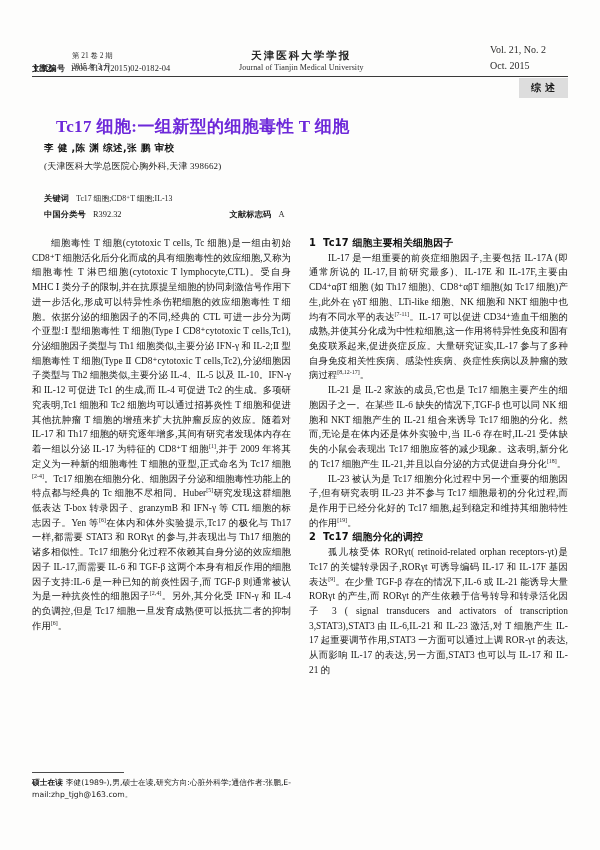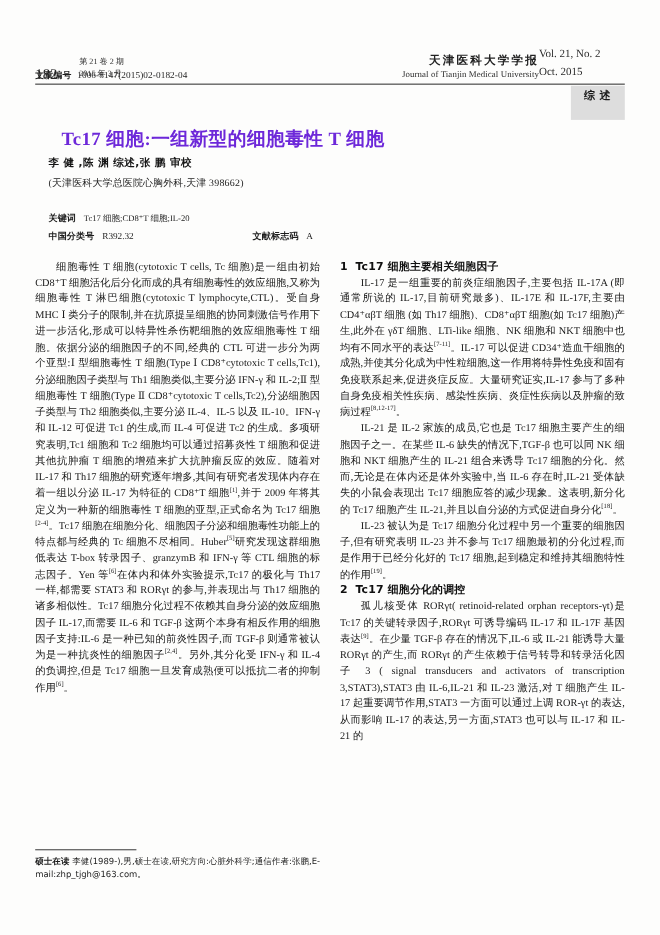--- a/index.html
+++ b/index.html
@@ -46,21 +46,21 @@
   .issue-cn {
     font-size: 7.4px;
     line-height: 1.45;
     color: #2b2b2b;
     margin-left: 4px;
     margin-bottom: 1px;
     white-space: nowrap;
   }
   .journal-block {
     flex: 1;
-    text-align: right;
+    text-align: center;
     margin-bottom: 1px;
   }
   .journal-cn {
     font-size: 10.5px;
     letter-spacing: 2px;
     font-weight: bold;
     color: #222;
     font-family: "DejaVu Serif", "Liberation Serif", serif;
     line-height: 1.25;
   }
@@ -103,21 +103,21 @@
   .category-badge {
     position: absolute;
     right: 32px;
     top: 78px;
     background: #dddddd;
     color: #1a1a1a;
     font-size: 10px;
     font-weight: bold;
     font-family: "DejaVu Sans", "Liberation Sans", sans-serif;
     letter-spacing: 4px;
-    padding: 5px 9px 16px 12px;
+    padding: 5px 9px 5px 12px;
     line-height: 1;
   }
 
   
   .title {
     position: absolute;
     left: 56px;
     top: 104px;
     font-size: 17px;
     font-family: "Liberation Serif", "DejaVu Serif", serif;
@@ -256,21 +256,21 @@
     <span class="artnum-label">文章编号</span><span class="artnum-value">1006-8147(2015)02-0182-04</span>
   </div>
 
   <div class="category-badge">综述</div>
 
   <h1 class="title">Tc17 细胞:一组新型的细胞毒性 T 细胞</h1>
   <div class="authors">李 健 ,陈 渊 综述,张 鹏 审校</div>
   <div class="affiliation">(天津医科大学总医院心胸外科,天津 398662)</div>
 
   <div class="keywords">
-    <span class="kw-label">关键词</span><span class="kw-value">Tc17 细胞;CD8⁺T 细胞;IL-20</span>
+    <span class="kw-label">关键词</span><span class="kw-value">Tc17 细胞;CD8⁺T 细胞;IL-13</span>
   </div>
 
   <div class="classrow">
     <span class="cc-label">中国分类号</span><span class="cc-value">R392.32</span><span class="dc-label">文献标志码</span><span class="dc-value">A</span>
   </div>
 
   <div class="columns">
     <div class="col">
       <p class="para">细胞毒性 T 细胞(cytotoxic T cells, Tc 细胞)是一组由初始 CD8⁺T 细胞活化后分化而成的具有细胞毒性的效应细胞,又称为细胞毒性 T 淋巴细胞(cytotoxic T lymphocyte,CTL)。受自身 MHC Ⅰ 类分子的限制,并在抗原提呈细胞的协同刺激信号作用下进一步活化,形成可以特异性杀伤靶细胞的效应细胞毒性 T 细胞。依据分泌的细胞因子的不同,经典的 CTL 可进一步分为两个亚型:Ⅰ 型细胞毒性 T 细胞(Type Ⅰ CD8⁺cytotoxic T cells,Tc1),分泌细胞因子类型与 Th1 细胞类似,主要分泌 IFN-γ 和 IL-2;Ⅱ 型细胞毒性 T 细胞(Type Ⅱ CD8⁺cytotoxic T cells,Tc2),分泌细胞因子类型与 Th2 细胞类似,主要分泌 IL-4、IL-5 以及 IL-10。IFN-γ 和 IL-12 可促进 Tc1 的生成,而 IL-4 可促进 Tc2 的生成。多项研究表明,Tc1 细胞和 Tc2 细胞均可以通过招募炎性 T 细胞和促进其他抗肿瘤 T 细胞的增殖来扩大抗肿瘤反应的效应。随着对 IL-17 和 Th17 细胞的研究逐年增多,其间有研究者发现体内存在着一组以分泌 IL-17 为特征的 CD8⁺T 细胞<sup class="ref">[1]</sup>,并于 2009 年将其定义为一种新的细胞毒性 T 细胞的亚型,正式命名为 Tc17 细胞<sup class="ref">[2-4]</sup>。Tc17 细胞在细胞分化、细胞因子分泌和细胞毒性功能上的特点都与经典的 Tc 细胞不尽相同。Huber<sup class="ref">[5]</sup>研究发现这群细胞低表达 T-box 转录因子、granzymB 和 IFN-γ 等 CTL 细胞的标志因子。Yen 等<sup class="ref">[6]</sup>在体内和体外实验提示,Tc17 的极化与 Th17 一样,都需要 STAT3 和 RORγt 的参与,并表现出与 Th17 细胞的诸多相似性。Tc17 细胞分化过程不依赖其自身分泌的效应细胞因子 IL-17,而需要 IL-6 和 TGF-β 这两个本身有相反作用的细胞因子支持:IL-6 是一种已知的前炎性因子,而 TGF-β 则通常被认为是一种抗炎性的细胞因子<sup class="ref">[2,4]</sup>。另外,其分化受 IFN-γ 和 IL-4 的负调控,但是 Tc17 细胞一旦发育成熟便可以抵抗二者的抑制作用<sup class="ref">[6]</sup>。</p>
     </div>

